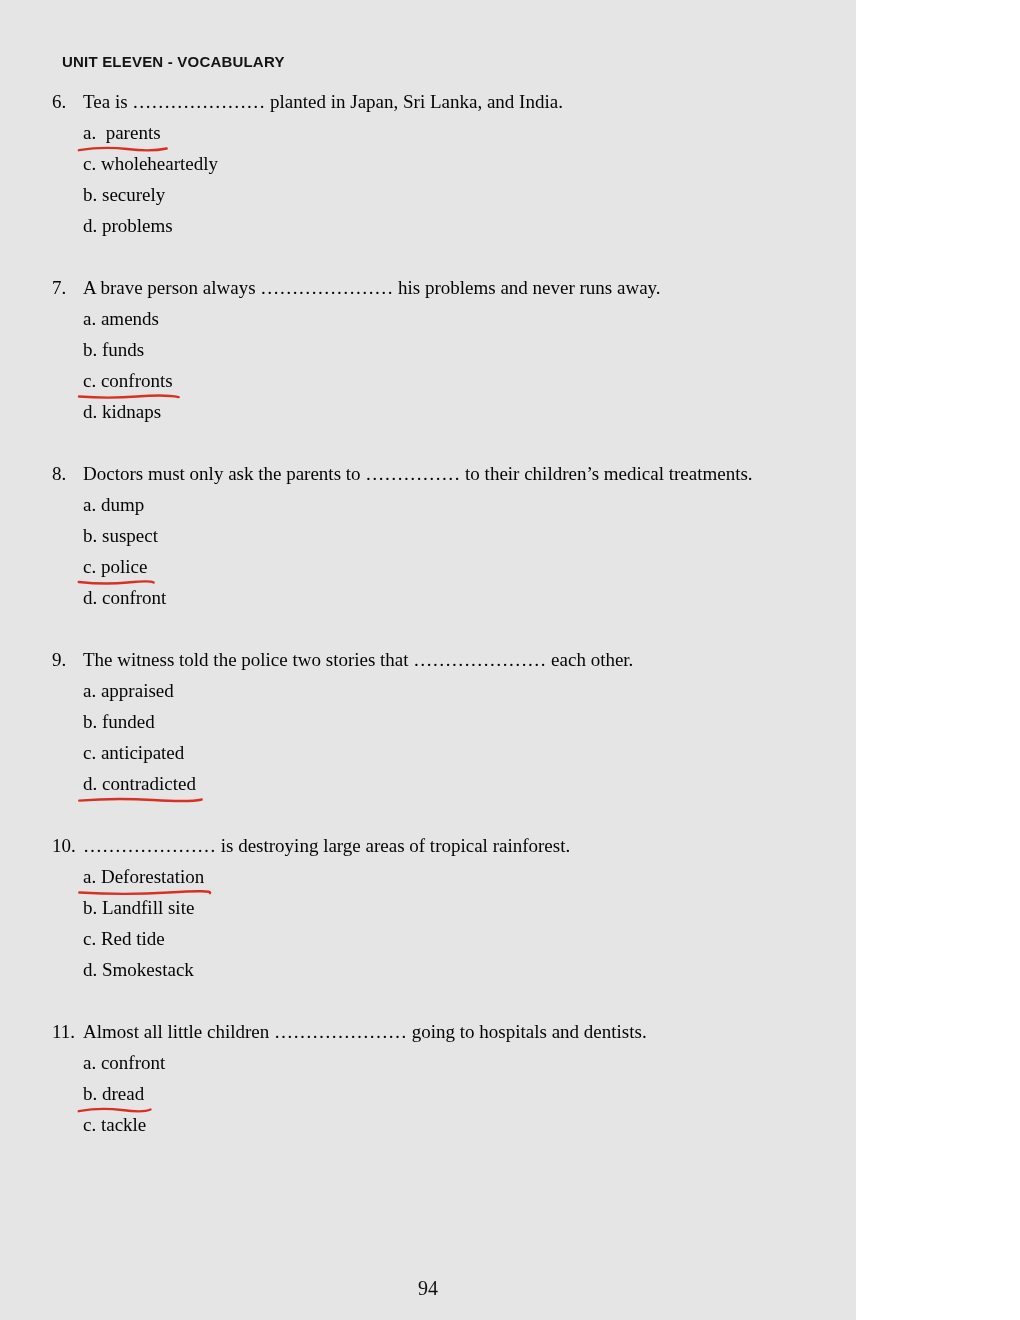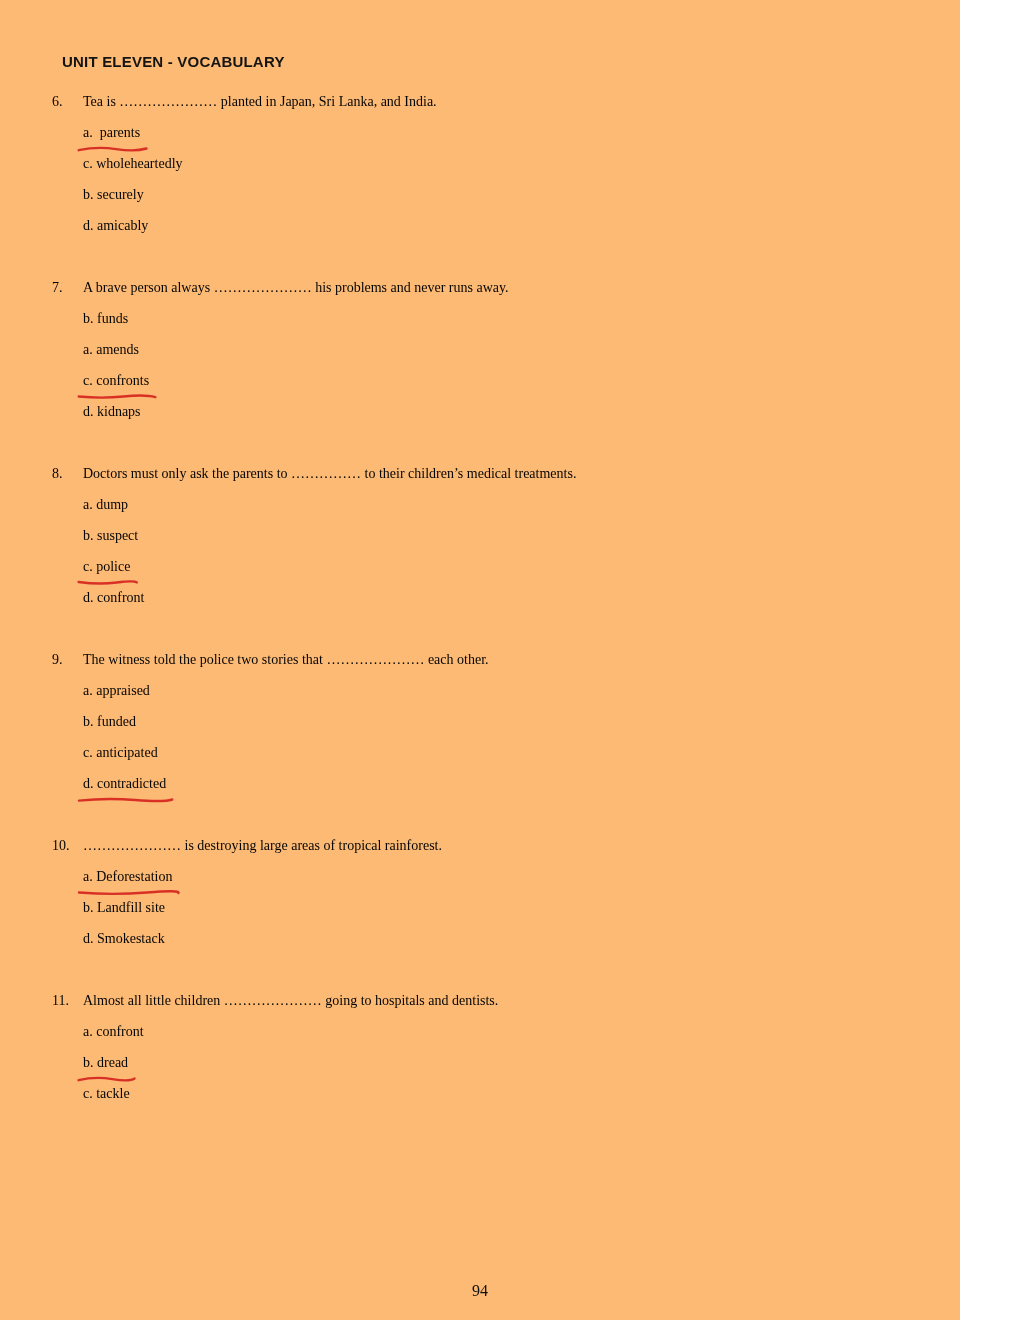--- a/index.html
+++ b/index.html
@@ -2,43 +2,43 @@
 <html><head>
 <meta charset="utf-8">
 <style>
   html, body {
     margin: 0;
     padding: 0;
     background: #ffffff;
   }
   .page {
     position: relative;
-    width: 960px;
+    width: 856px;
     height: 1320px;
-    background: #fdba74;
+    background: #e5e5e5;
     overflow: hidden;
     font-family: "Liberation Serif", serif;
     color: #050505;
   }
   .unit-header {
     position: absolute;
     top: 53px;
     left: 62px;
     font-family: "Liberation Sans", sans-serif;
     font-weight: 700;
     font-size: 15px;
     letter-spacing: 0.2px;
     color: #141414;
   }
   .content {
     position: absolute;
     top: 86px;
     left: 52px;
     right: 40px;
-    font-size: 14px;
+    font-size: 19px;
     line-height: 31px;
   }
   .question {
     margin-bottom: 31px;
   }
   .q-line {
     white-space: nowrap;
   }
   .q-number {
     display: inline-block;
@@ -62,21 +62,21 @@
     height: 9px;
     overflow: visible;
     pointer-events: none;
   }
   .footer {
     position: absolute;
     bottom: 20px;
     left: 0;
     width: 100%;
     text-align: center;
-    font-size: 16px;
+    font-size: 20px;
     color: #111;
   }
 </style>
 </head>
 <body>
 
 <div class="page">
 
   <div class="unit-header">UNIT ELEVEN - VOCABULARY</div>
 
@@ -100,42 +100,42 @@
             <span>c.</span> <span>wholeheartedly</span>
           </span>
         </div>
         <div class="option">
           <span class="opt-wrap">
             <span>b.</span> <span>securely</span>
           </span>
         </div>
         <div class="option">
           <span class="opt-wrap">
-            <span>d.</span> <span>amicably</span>
+            <span>d.</span> <span>problems</span>
           </span>
         </div>
       </div>
     </div>
 
     <div class="question">
       <div class="q-line">
         <span class="q-number">7.</span><span>A brave person always ………………… his problems and never runs away.</span>
       </div>
       <div class="options">
         <div class="option">
           <span class="opt-wrap">
+            <span>a.</span> <span>amends</span>
+          </span>
+        </div>
+        <div class="option">
+          <span class="opt-wrap">
             <span>b.</span> <span>funds</span>
           </span>
         </div>
         <div class="option">
-          <span class="opt-wrap">
-            <span>a.</span> <span>amends</span>
-          </span>
-        </div>
-        <div class="option">
           <span class="opt-wrap answer">
             <span>c.</span> <span>confronts</span>
             <svg class="red-underline" viewBox="0 0 100 8" preserveAspectRatio="none">
                 <path d="M1,4 Q30,6 58,4 T99,4.5" fill="none" stroke="#d93025" stroke-width="2.4" stroke-linecap="round" vector-effect="non-scaling-stroke"></path>
               </svg>
           </span>
         </div>
         <div class="option">
           <span class="opt-wrap">
             <span>d.</span> <span>kidnaps</span>
@@ -219,20 +219,25 @@
               </svg>
           </span>
         </div>
         <div class="option">
           <span class="opt-wrap">
             <span>b.</span> <span>Landfill site</span>
           </span>
         </div>
         <div class="option">
           <span class="opt-wrap">
+            <span>c.</span> <span>Red tide</span>
+          </span>
+        </div>
+        <div class="option">
+          <span class="opt-wrap">
             <span>d.</span> <span>Smokestack</span>
           </span>
         </div>
       </div>
     </div>
 
     <div class="question">
       <div class="q-line">
         <span class="q-number">11.</span><span>Almost all little children ………………… going to hospitals and dentists.</span>
       </div>

